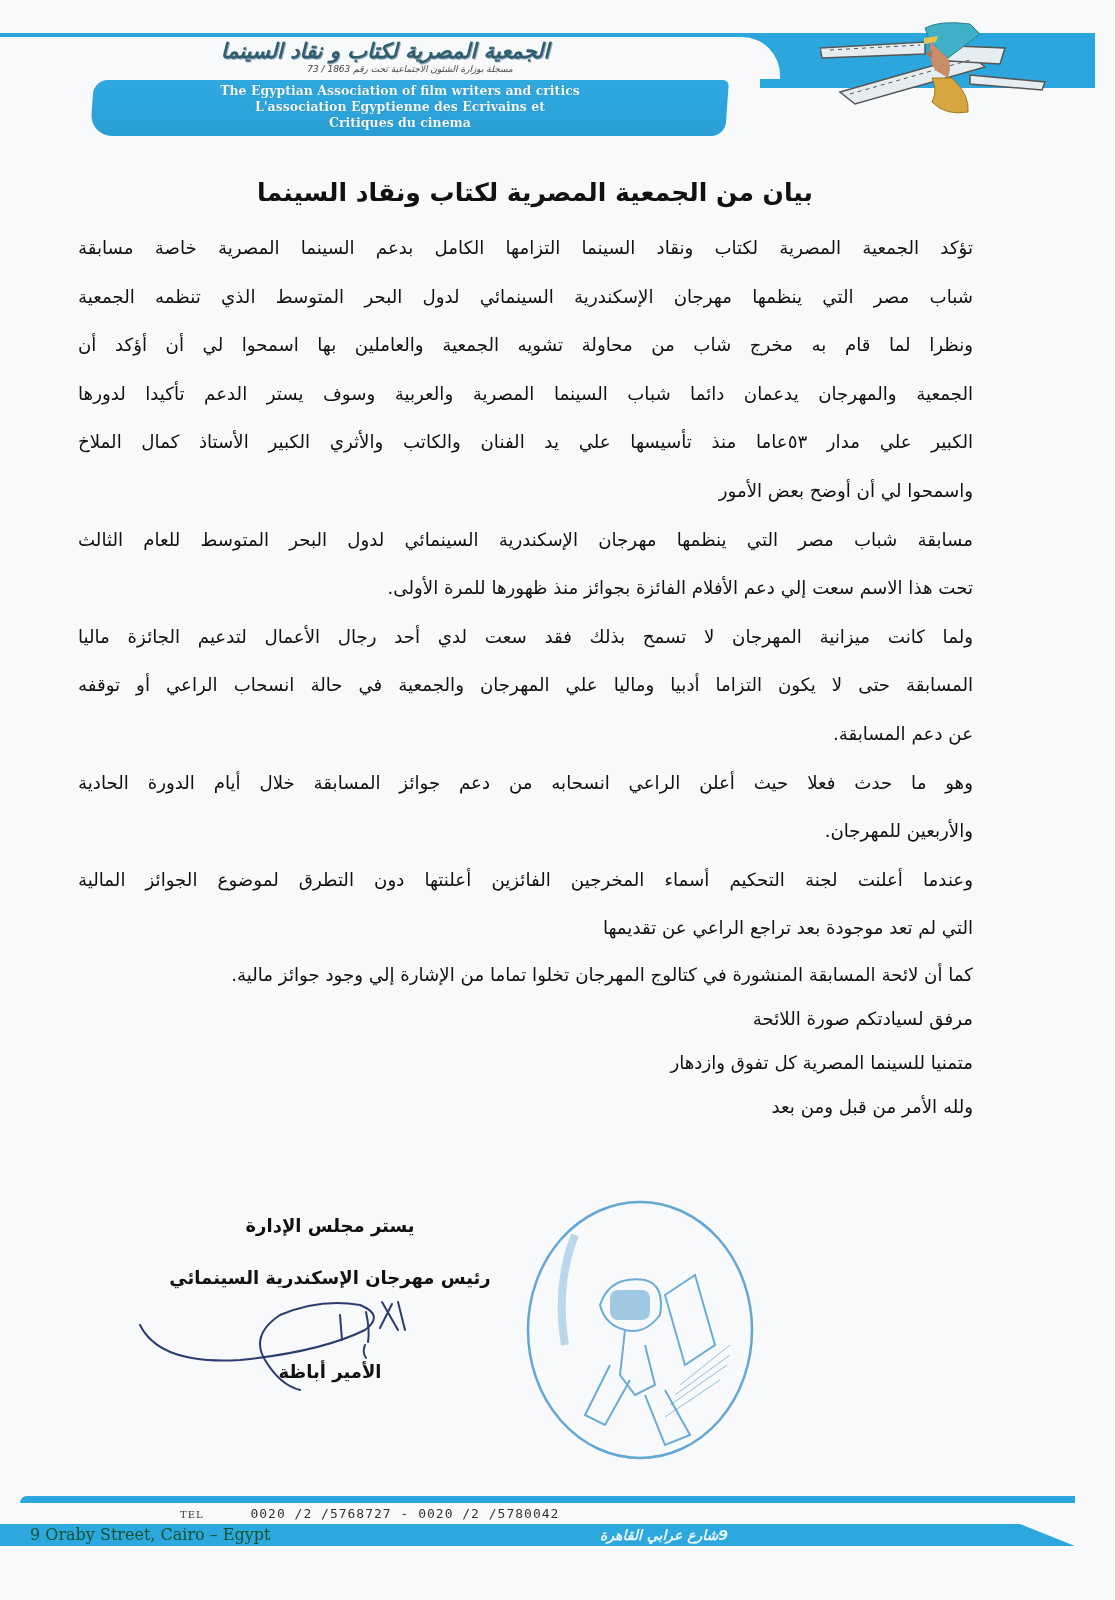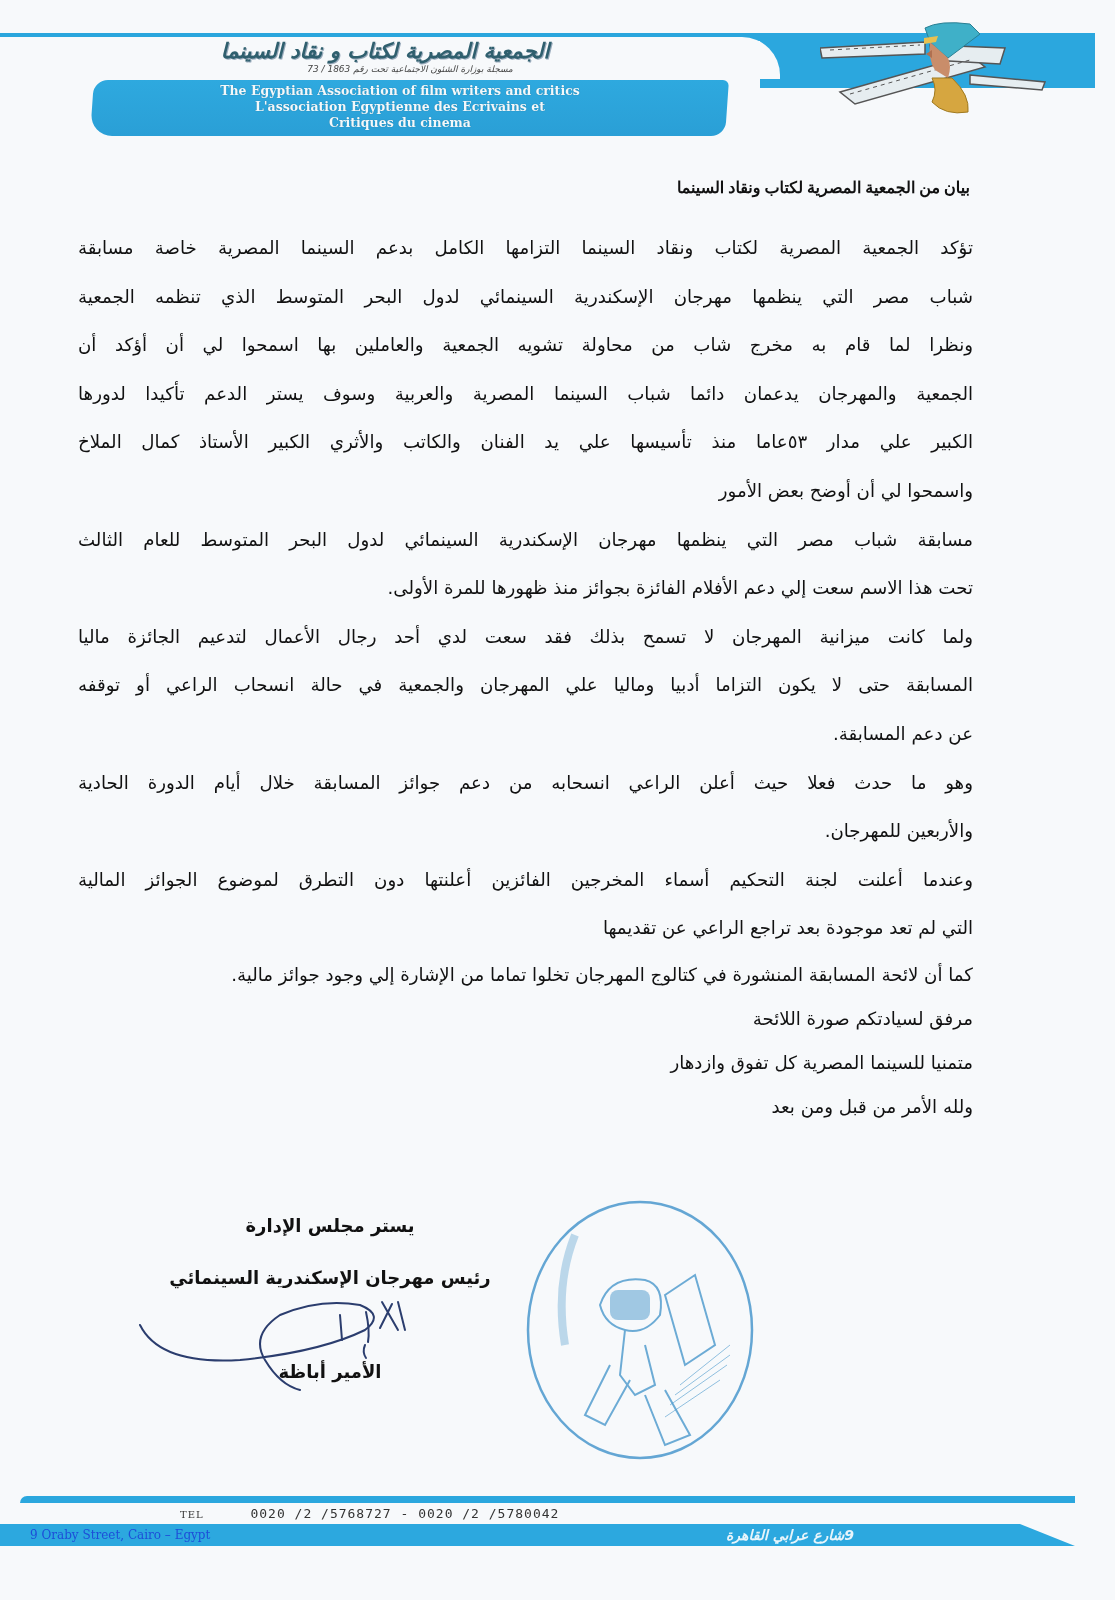--- a/index.html
+++ b/index.html
@@ -46,22 +46,22 @@
     text-shadow: 0 0 1px #1c6f93;
     padding-left: 8px;
   }
   .logo {
     position: absolute; left: 820px; top: 20px; width: 240px; height: 100px;
   }
 
   
   .doc-title {
     position: absolute; left: 100px; top: 178px; width: 870px;
-    text-align: right; direction: rtl;
-    font-size: 16px; font-weight: bold; font-family: Liberation Serif, serif;
+    text-align: center; direction: rtl;
+    font-size: 25px; font-weight: bold;
   }
   .body-text {
     position: absolute; left: 78px; top: 224px; width: 895px;
     direction: rtl; text-align: right;
     font-size: 18.2px; line-height: 48.6px;
     font-family: "DejaVu Sans", sans-serif;
   }
   .body-text .line { white-space: nowrap; display: block; }
   .body-text .just { text-align: justify; text-align-last: justify; }
 
@@ -87,25 +87,25 @@
     color: #333; letter-spacing: 1px; line-height: 22px;
   }
   .ftr-tel .lbl { font-family: "DejaVu Serif", serif; font-size: 10px; margin-right: 38px; margin-top: 27px; }
   .ftr-band {
     position: absolute; left: 0; top: 1524px; width: 1075px; height: 22px;
     background: #2ca8df;
     clip-path: polygon(0 0, 1020px 0, 1075px 100%, 0 100%);
   }
   .ftr-addr-en {
     position: absolute; left: 30px; top: 1524px; height: 22px; line-height: 22px;
-    font-family: "DejaVu Serif", "Liberation Serif", serif; font-size: 12px; color: #1d4ed8;
+    font-family: "DejaVu Serif", "Liberation Serif", serif; font-size: 16px; color: #14532d;
   }
   .ftr-addr-ar {
     position: absolute; left: 600px; top: 1524px; width: 380px; height: 22px; line-height: 22px;
-    direction: rtl; text-align: center; font-size: 14px; font-weight: bold; font-style: italic;
+    direction: rtl; text-align: left; font-size: 14px; font-weight: bold; font-style: italic;
     color: #e8f5fb;
   }
 </style>
 </head>
 <body>
 
 <div>
   <div class="hdr-bar-top"></div>
   <div class="hdr-right-band"></div>
   <div class="hdr-white-tab"></div>

